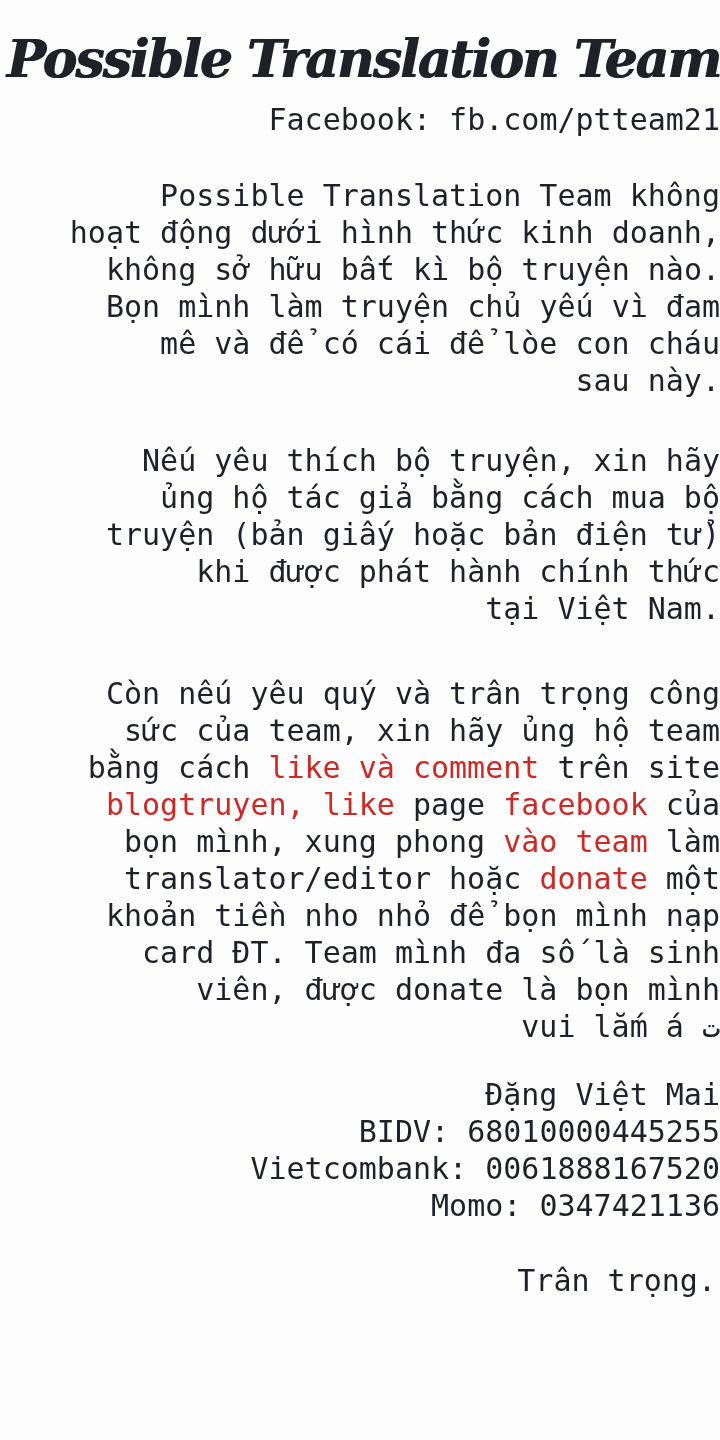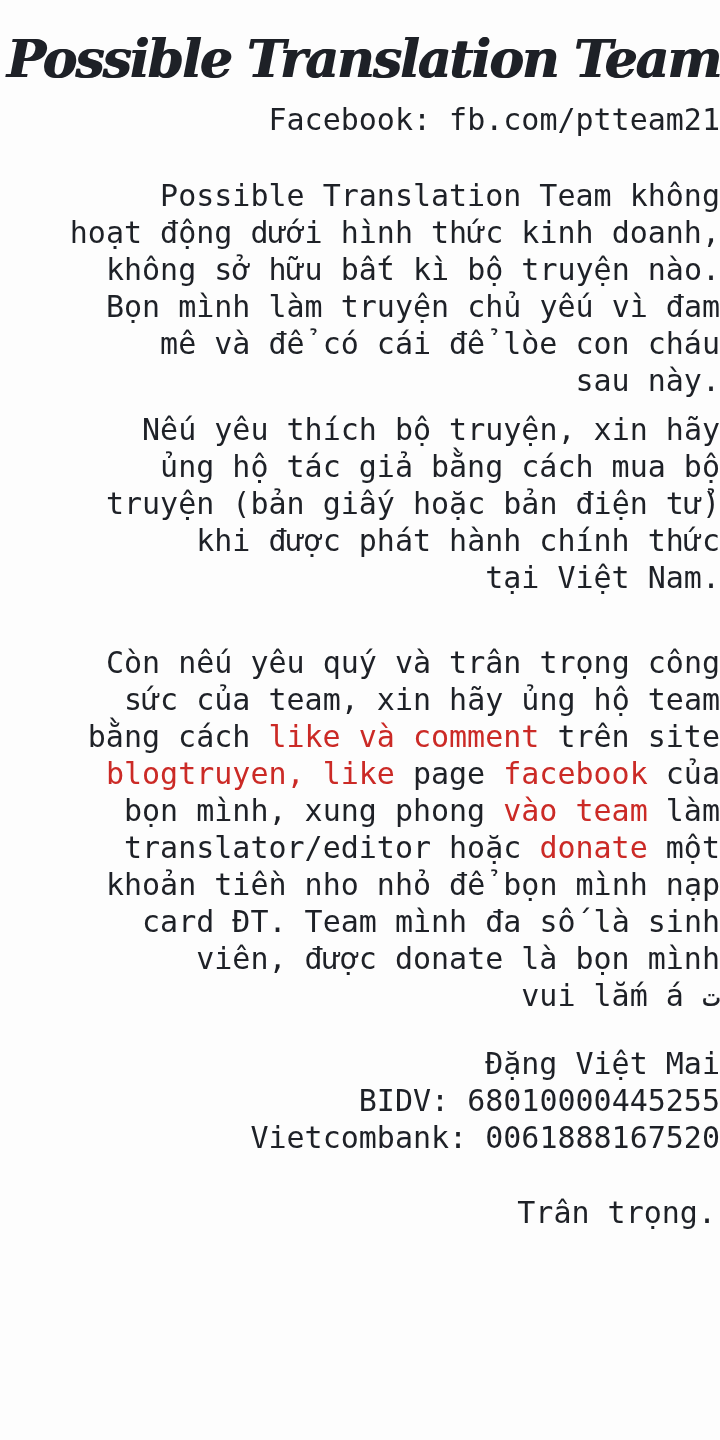--- a/index.html
+++ b/index.html
@@ -38,21 +38,21 @@
     font-size: 30px;
     line-height: 37px;
   }
   .para {
     margin: 0;
     font-size: 30px;
     line-height: 37px;
     white-space: pre-line;
   }
   .para-intro    { margin-top: 39px; }
-  .para-author   { margin-top: 12px; }
+  .para-author   { margin-top: 43px; }
   .para-team     { margin-top: 48px; }
   .para-donation { margin-top: 36px; }
   .bank {
     margin-top: 31px;
     font-size: 30px;
     line-height: 37px;
   }
   .closing {
     margin: 38px 4px 0 0;
     font-size: 30px;
@@ -92,18 +92,19 @@
 <span>card ĐT. Team mình đa số là sinh</span>
 <span>viên, được donate là bọn mình</span>
 <span>vui lắm á ت</span></p>
 
 
   <div class="bank">
     <div>Đặng Việt Mai</div>
     <div>
         <div>BIDV: 68010000445255</div>
         <div>Vietcombank: 0061888167520</div>
+        <div>Momo: 0347421136</div>
       </div>
   </div>
 
   <p class="closing">Trân trọng.</p>
 
 </div>
 
 </body></html>

